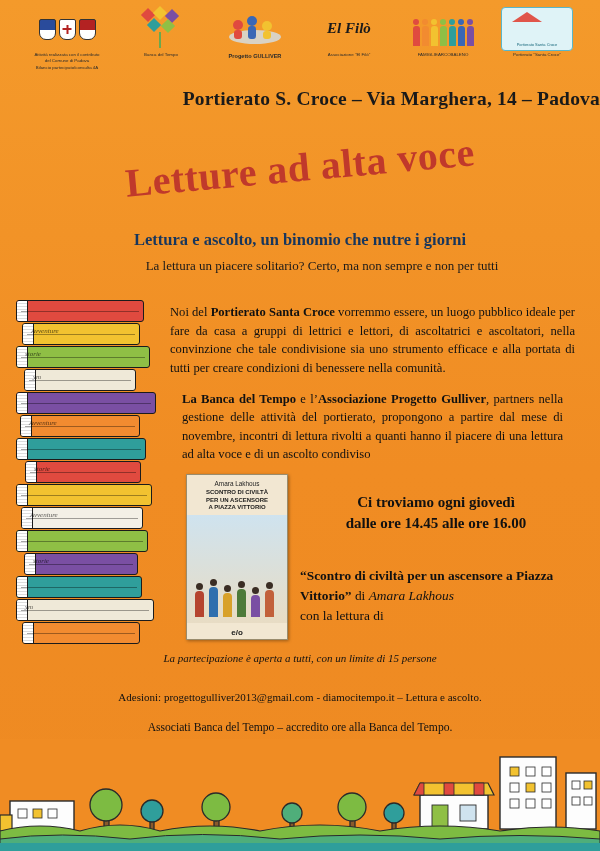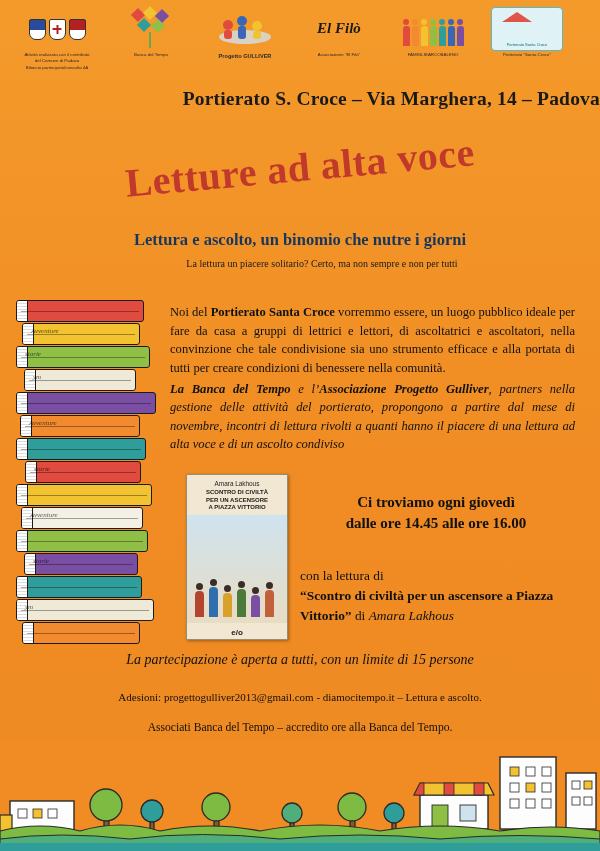--- a/index.html
+++ b/index.html
@@ -21,22 +21,22 @@
     overflow: hidden;
   }
 
   
   .logo-strip {
     position: absolute;
     top: 0; left: 0; right: 0;
     height: 86px;
     display: flex;
     align-items: flex-start;
-    justify-content: flex-start;
-    padding: 6px 10px 0 10px;
+    justify-content: flex-end;
+    padding: 6px 16px 0 10px;
     box-sizing: border-box;
   }
   .logo-block {
     width: 94px;
     text-align: center;
     font-size: 4.4px;
     line-height: 1.45;
     color: #2b2b2b;
     font-family: "Liberation Sans", sans-serif;
   }
@@ -160,21 +160,21 @@
     text-align: center;
     font-size: 16.5px;
     font-weight: bold;
     color: #17365d;
     font-family: "Liberation Serif", serif;
   }
   .subtitle2 {
     position: absolute;
     top: 258px; left: 15px; right: 0;
     text-align: center;
-    font-size: 10px;
+    font-size: 13px;
     color: #1a1a1a;
     margin-left: 29px;
   }
 
   
   .bookstack {
     position: absolute;
     left: 16px;
     top: 300px;
     width: 150px;
@@ -298,21 +298,21 @@
     font-size: 8px;
     font-weight: bold;
     color: #1b1b1b;
   }
 
   .note {
     position: absolute;
     left: 0; right: 0;
     top: 652px;
     text-align: center;
-    font-size: 14px;
+    font-size: 11px;
     font-style: italic;
     color: #111;
   }
   .adesioni {
     position: absolute;
     left: 0; right: 0;
     top: 691px;
     text-align: center;
     font-size: 11px;
     color: #111;
@@ -489,21 +489,21 @@
     <div class="bk" style="top:322px; width:118px; background:#f28b30; left:6px;">
         <span class="pages"></span>
         <span class="lbl"></span>
       </div>
   </div>
 
   <div class="body-text">
     <p style="margin:0 0 2px 0;">
       <span>Noi del </span><b>Portierato Santa Croce</b><span> vorremmo essere, un luogo pubblico ideale per fare da casa a  gruppi di lettrici e lettori, di ascoltatrici e ascoltatori, nella convinzione che tale condivisione sia uno strumento efficace e alla portata di tutti per creare condizioni di benessere  nella comunità.</span>
     </p>
-    <p style="margin:0;font-style:italic;">
+    <p style="margin:12px;">
       <b>La Banca del Tempo</b><span> e l’</span><b>Associazione Progetto Gulliver</b><span>, partners nella gestione delle attività del portierato, propongono a partire dal mese di novembre, incontri di  lettura rivolti a quanti hanno il piacere di una lettura ad alta voce e di un  ascolto condiviso</span>
     </p>
   </div>
 
   <div class="when">
     <div>Ci troviamo ogni giovedì</div>
     <div>dalle ore 14.45 alle ore 16.00</div>
   </div>
 
   <div class="cover">
@@ -516,24 +516,24 @@
       <span class="fig" style="left:22px; background:#2f6fae; height:30px;"></span>
       <span class="fig" style="left:36px; background:#d8a12a; height:24px;"></span>
       <span class="fig" style="left:50px; background:#4c7a3a; height:28px;"></span>
       <span class="fig" style="left:64px; background:#7a4fa3; height:22px;"></span>
       <span class="fig" style="left:78px; background:#c2603a; height:27px;"></span>
     </div>
     <div class="c-pub">e/o</div>
   </div>
 
   <div class="with-reading">
-    <div>con la lettura di</div>
     <div>
       <span class="bookname">“Scontro di civiltà per un ascensore a Piazza Vittorio”</span><span> di </span><span class="author">Amara Lakhous</span>
     </div>
+    <div>con la lettura di</div>
   </div>
 
   <div class="note">La partecipazione è aperta a tutti, con un limite di 15 persone</div>
   <div class="adesioni">Adesioni: progettogulliver2013@gmail.com - diamocitempo.it – Lettura e ascolto.</div>
   <div class="associati">Associati Banca del Tempo – accredito ore alla Banca del Tempo.</div>
 
   <div class="city">
     <svg width="600" height="112" viewBox="0 0 600 112" aria-hidden="true">
 
       <rect x="0" y="0" width="600" height="112" fill="#f08c23"></rect>

